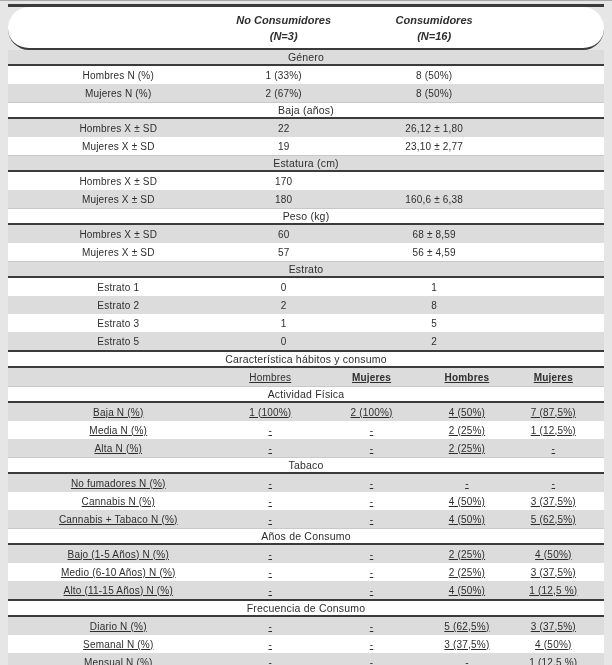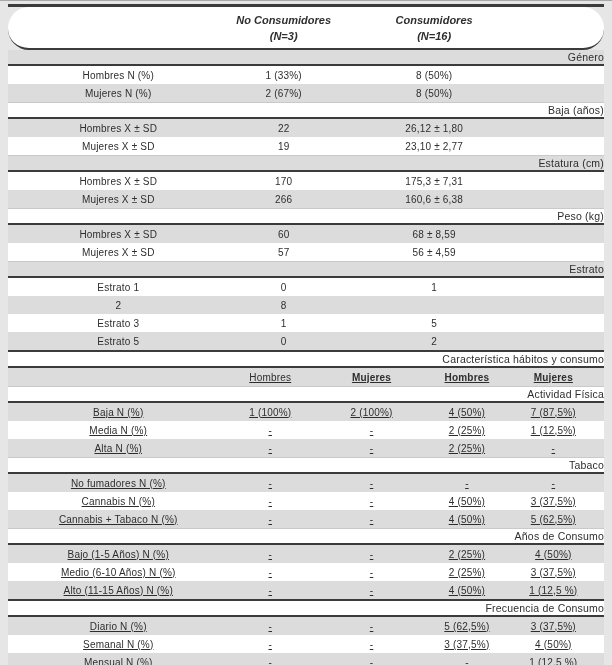--- a/index.html
+++ b/index.html
@@ -15,21 +15,21 @@
     margin:3px 8px 0 8px;
     border-top:3px solid #3b3b3b;
   }
   .row { display:grid; align-items:center; background:#ffffff; }
   .row.g { background:#dcdcdc; }
   .grid2 { grid-template-columns:37% 18.5% 32% 12.5%; }
   .grid4 { grid-template-columns:37% 14% 20% 12% 17%;text-decoration:underline; }
   .cell { text-align:center; white-space:nowrap; overflow:hidden; }
   .data { height:18px; font-size:10px; letter-spacing:0.2px; }
   .sec  { height:14px; line-height:14px; font-size:10.5px; letter-spacing:0.2px;
-          text-align:right; }
+          text-align:center; }
   .header-row { height:41px; font-size:11px; font-weight:bold; font-style:italic;border-radius:21px; }
   .hdr .l1, .hdr .l2 { line-height:16px; }
   .dk-b { border-bottom:2px solid #3b3b3b; }
   .lt-t { border-top:1px solid #c9c9c9; }
   .b { font-weight:bold; }
   .bottom-double { height:2px; background:#f0f0f0;
     border-top:2px solid #3b3b3b; border-bottom:2px solid #3b3b3b; }
 </style>
 </head>
 <body>
@@ -76,26 +76,25 @@
     <div class="cell">Mujeres X ± SD</div>
     <div class="cell">19</div>
     <div class="cell">23,10 ± 2,77</div>
     <div class="cell"></div>
   </div>
 
   <div class="row sec g lt-t dk-b">Estatura (cm)</div>
   <div class="row grid2 data">
     <div class="cell">Hombres X ± SD</div>
     <div class="cell">170</div>
-    <div class="cell">175,3 ± 7,31</div>
     <div class="cell"></div>
   </div>
   <div class="row grid2 data g">
     <div class="cell">Mujeres X ± SD</div>
-    <div class="cell">266</div>
+    <div class="cell">180</div>
     <div class="cell">160,6 ± 6,38</div>
     <div class="cell"></div>
   </div>
 
   <div class="row sec lt-t dk-b">Peso (kg)</div>
   <div class="row grid2 data g">
     <div class="cell">Hombres X ± SD</div>
     <div class="cell">60</div>
     <div class="cell">68 ± 8,59</div>
     <div class="cell"></div>
@@ -108,20 +107,21 @@
   </div>
 
   <div class="row sec g lt-t dk-b">Estrato</div>
   <div class="row grid2 data">
     <div class="cell">Estrato 1</div>
     <div class="cell">0</div>
     <div class="cell">1</div>
     <div class="cell"></div>
   </div>
   <div class="row grid2 data g">
+    <div class="cell">Estrato 2</div>
     <div class="cell">2</div>
     <div class="cell">8</div>
     <div class="cell"></div>
   </div>
   <div class="row grid2 data">
     <div class="cell">Estrato 3</div>
     <div class="cell">1</div>
     <div class="cell">5</div>
     <div class="cell"></div>
   </div>

